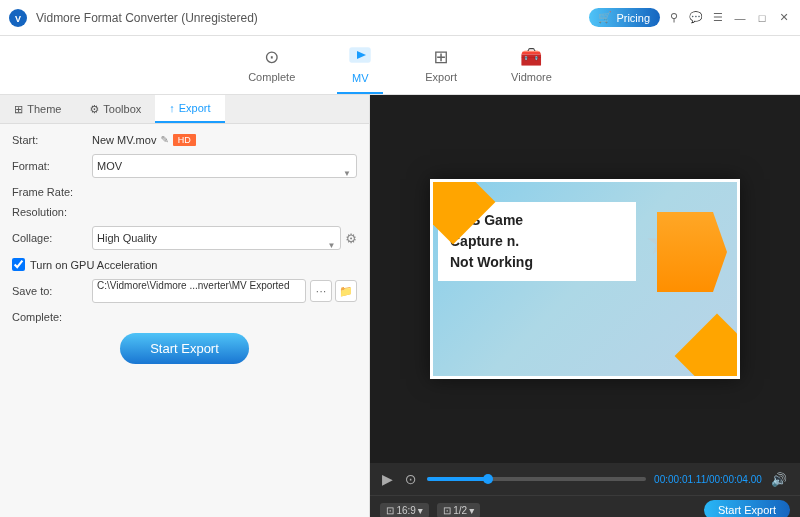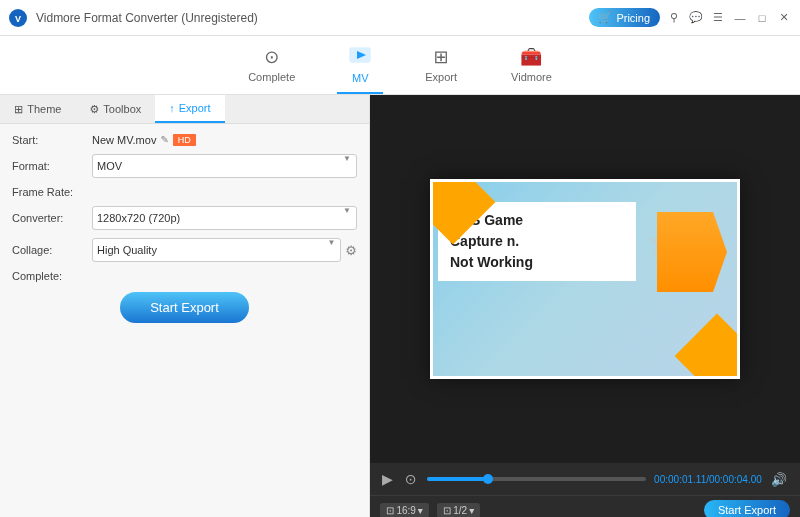--- a/index.html
+++ b/index.html
@@ -177,21 +177,21 @@
       font-size: 11px;
       padding: 0 4px;
       color: #333;
       appearance: none;
       cursor: pointer;
     }
     .select-wrapper {
       flex: 1;
       position: relative;
       display: flex;
-      align-items: flex-start;
+      align-items: flex-end;
     }
     .select-wrapper::after {
       content: '▼';
       font-size: 8px;
       color: #888;
       position: absolute;
       right: 6px;
       pointer-events: none;
     }
     .gear-icon {
@@ -499,39 +499,46 @@
             <option>MOV</option>
           </select>
         </div>
       </div>
 
       <div class="form-row">
         <span class="form-label">Frame Rate:</span>
       </div>
 
       <div class="form-row">
-        <span class="form-label">Converter:</span>
-        <div class="select-wrapper">
-          <select class="select-box">
-            <option>1280x720 (720p)</option>
-          </select>
-        </div>
+        <span class="form-label">Resolution:</span>
       </div>
 
       <div class="form-row">
         <span class="form-label">Collage:</span>
         <div class="select-wrapper">
           <select class="select-box">
             <option>High Quality</option>
           </select>
         </div>
         <span class="gear-icon">⚙</span>
       </div>
 
-
+      <div class="checkbox-row">
+        <input type="checkbox" id="gpu-cb" checked="" style="">
+        <label for="gpu-cb" class="checkbox-label">Turn on GPU Acceleration</label>
+      </div>
+
+      <div class="save-row">
+        <span class="save-label">Save to:</span>
+        <div class="save-path">C:\Vidmore\Vidmore ...nverter\MV Exported</div>
+        <div class="save-actions">
+          <button class="icon-btn">···</button>
+          <button class="icon-btn">📁</button>
+        </div>
+      </div>
 
       <div class="form-row">
         <span class="form-label">Complete:</span>
       </div>
 
       <button class="start-export-btn">Start Export</button>
 
     </div>
   </div>
 

